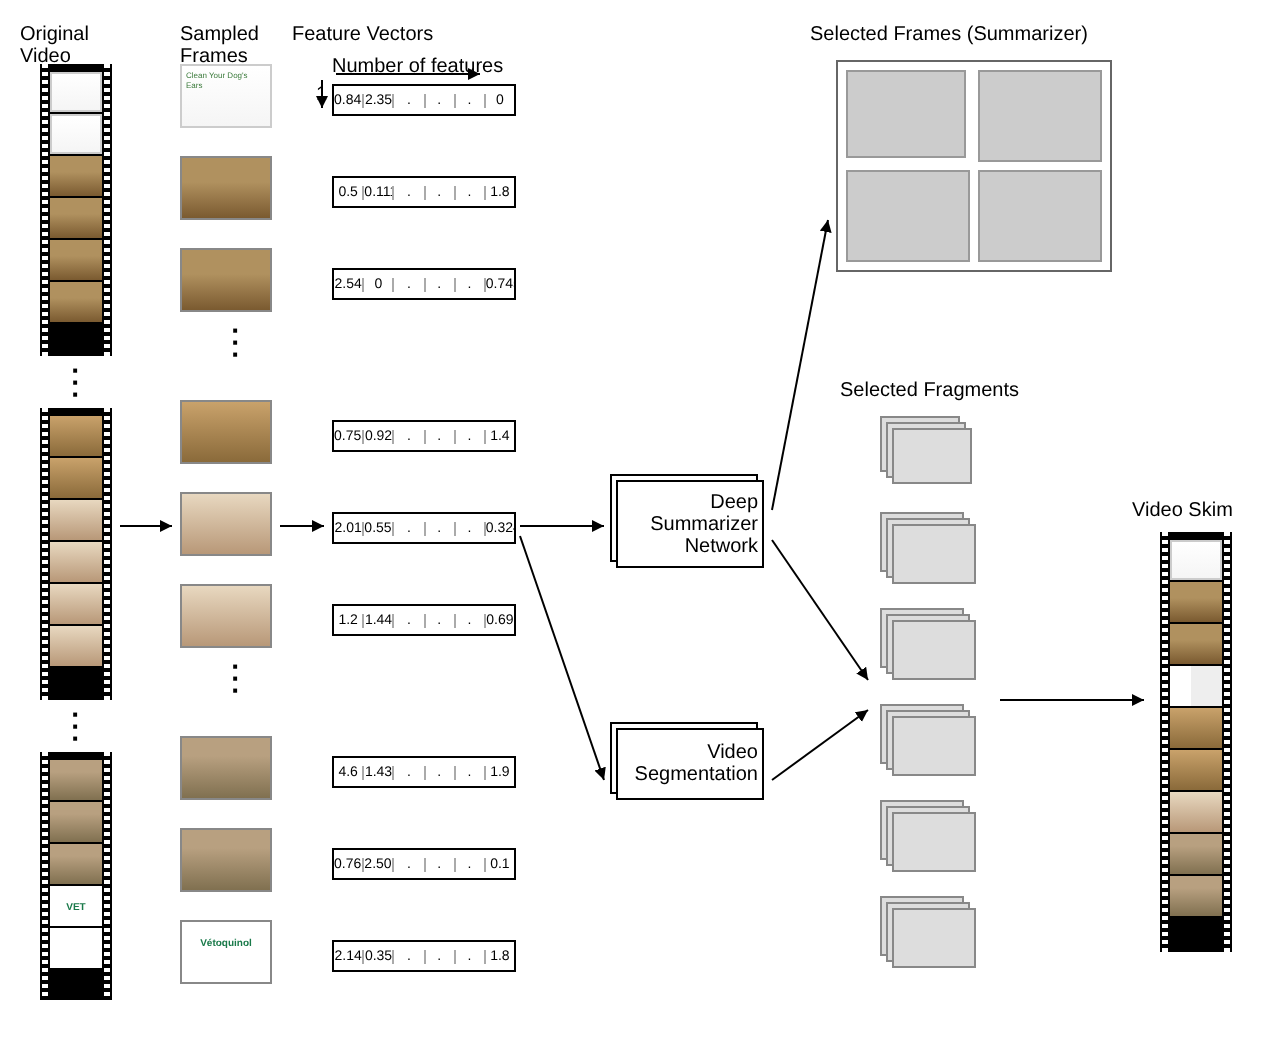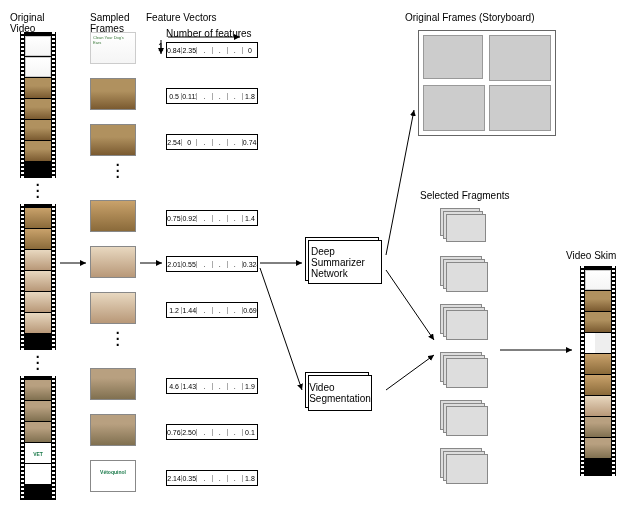--- a/index.html
+++ b/index.html
@@ -79,21 +79,21 @@
     border-right: 1px solid #aaa;
     text-align: center;
     overflow: hidden;
   }
   .fv-cell:last-child { border-right: none; }
   
   .proc-box {
     position: absolute;
     border: 1px solid #000;
     background: #fff;
-    text-align: left;
+    text-align: right;
     font-size: 10px;
     display: flex;
     align-items: center;
     justify-content: center;
     padding: 2px;
     box-sizing: border-box;
   }
   .proc-box::before {
     content:'';
     position:absolute;
@@ -152,21 +152,21 @@
   .bottle { background: linear-gradient(90deg,#fff 40%,#eee 40%); }
 </style>
 </head>
 <body>
 
 <div class="diagram">
 
   <div class="col-label" style="left:0px; top:2px; width:60px">Original Video</div>
   <div class="col-label" style="left:80px; top:2px; width:60px">Sampled Frames</div>
   <div class="col-label" style="left:136px; top:2px; width:90px">Feature Vectors</div>
-  <div class="col-label" style="left:395px; top:2px; width:160px">Original Frames (Storyboard)</div>
+  <div class="col-label" style="left:395px; top:2px; width:160px">Selected Frames (Summarizer)</div>
   <div class="col-label" style="left:410px; top:180px; width:120px">Selected Fragments</div>
   <div class="col-label" style="left:556px; top:240px; width:64px">Video Skim</div>
 
   <div class="filmstrip" style="left:10px; top:22px; height:146px">
     <div class="film-frame green-card"></div>
     <div class="film-frame green-card"></div>
     <div class="film-frame person-dog"></div>
     <div class="film-frame person-dog"></div>
     <div class="film-frame person-dog"></div>
     <div class="film-frame person-dog"></div>
@@ -271,21 +271,21 @@
   <div class="fv-box" style="left:156px; top:460px">
       <div class="fv-cell">2.14</div>
       <div class="fv-cell">0.35</div>
       <div class="fv-cell">.</div>
       <div class="fv-cell">.</div>
       <div class="fv-cell">.</div>
       <div class="fv-cell">1.8</div>
     </div>
 
   <div class="proc-box" style="left:298px; top:230px; width:74px; height:44px">Deep Summarizer Network</div>
-  <div class="proc-box" style="left:298px; top:365px; width:64px; height:36px">Video Segmentation</div>
+  <div class="proc-box" style="left:298px; top:354px; width:74px; height:36px">Video Segmentation</div>
 
   <div class="storyboard" style="left:408px; top:20px">
     <div class="sb-img green-card"></div>
     <div class="sb-img bottle"></div>
     <div class="sb-img dog-close"></div>
     <div class="sb-img two-ppl"></div>
   </div>
 
   <div class="frag-stack" style="left:430px; top:198px">
       <div class="green-card"></div>

